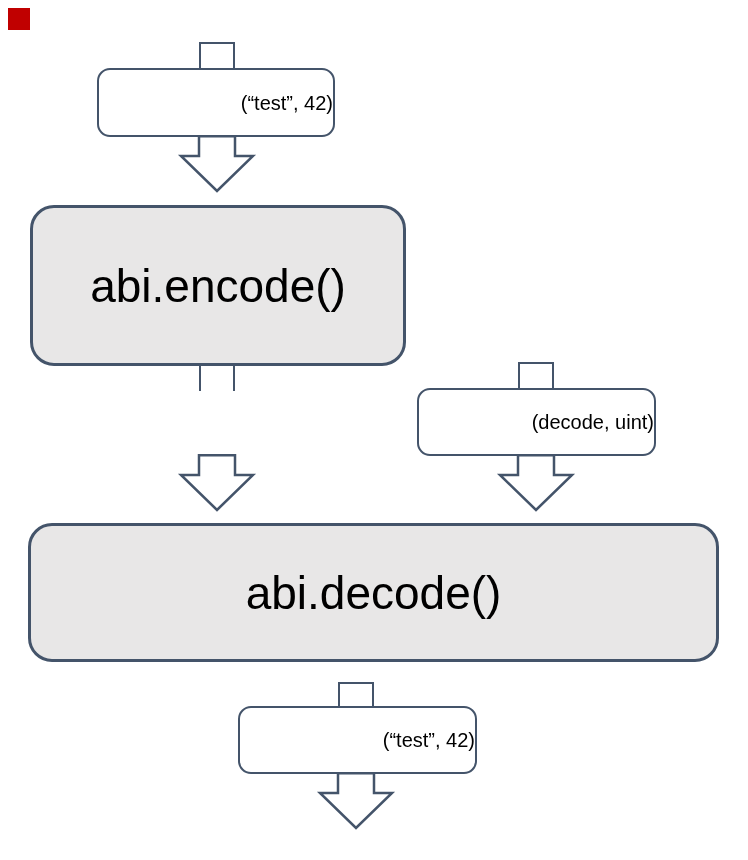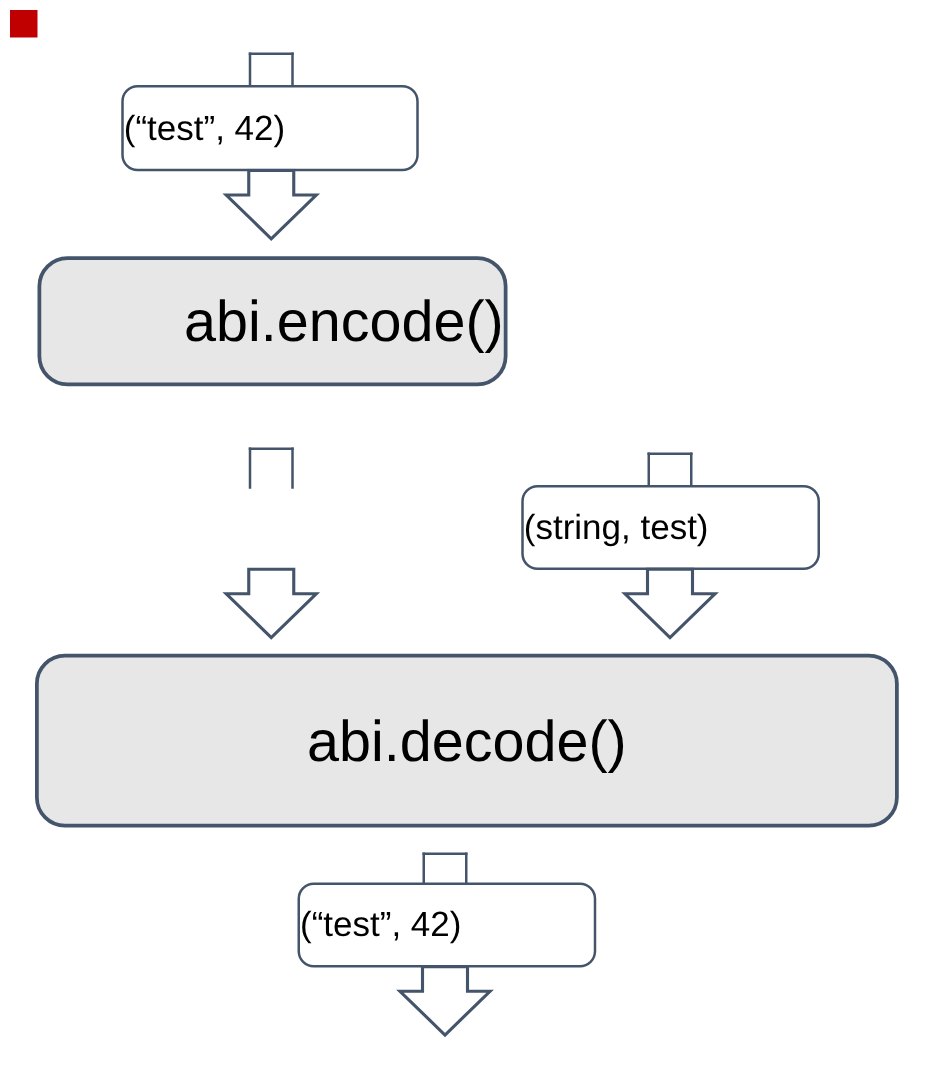--- a/index.html
+++ b/index.html
@@ -13,22 +13,22 @@
   .red-marker { position:absolute; left:8px; top:8px; width:22px; height:22px;
     background:var(--marker-red,#c00000); }
   .stub {
     position:absolute; box-sizing:border-box; background:#ffffff;
     border:2.5px solid var(--stroke,#44546a); border-bottom:none;
   }
   .label-box {
     position:absolute; box-sizing:border-box;
     background:var(--label-fill,#ffffff);
     border:2.5px solid var(--stroke,#44546a); border-radius:13px;
-    display:flex; align-items:center; justify-content:flex-start;
-    font-size:28px; line-height:1;
+    display:flex; align-items:center; justify-content:flex-end;
+    font-size:20px; line-height:1;
   }
   .proc-box {
     position:absolute; box-sizing:border-box;
     background:var(--box-fill,#e8e7e7);
     border:3px solid var(--stroke,#44546a); border-radius:24px;
     display:flex; align-items:center; justify-content:center;
     font-size:46px; line-height:1;
   }
   .arrow { position:absolute; display:block; }
   .arrow path { fill:#ffffff; stroke:var(--stroke,#44546a); stroke-width:2.5; stroke-linejoin:miter; }
@@ -44,28 +44,28 @@
   <div class="stub" style="left:199px; top:358px; width:36px; height:33px;"></div>
   <div class="stub" style="left:518px; top:362px; width:36px; height:29px;"></div>
   <div class="stub" style="left:338px; top:682px; width:36px; height:27px;"></div>
 
   <div class="label-box" style="left:97px; top:68px; width:238px; height:69px;">
     <span>(“test”, 42)</span>
   </div>
 
 
   <div class="label-box" style="left:417px; top:388px; width:239px; height:68px;">
-    <span>(string, test)</span>
+    <span>(decode, uint)</span>
   </div>
 
   <div class="label-box" style="left:238px; top:706px; width:239px; height:68px;">
     <span>(“test”, 42)</span>
   </div>
 
-  <div class="proc-box" style="left:30px; top:205px; width:376px; height:104px;justify-content:flex-end;">
+  <div class="proc-box" style="left:30px; top:205px; width:376px; height:161px;">
     <span>abi.encode()</span>
   </div>
 
   <div class="proc-box" style="left:28px; top:523px; width:691px; height:139px;">
     <span>abi.decode()</span>
   </div>
 
   <svg class="arrow" style="left:177px; top:134.5px;" width="80" height="60" viewBox="0 0 80 60">
     <path d="M22 1.25 L22 21 L4 21 L40 56 L76 21 L58 21 L58 1.25 Z"></path>
   </svg>

